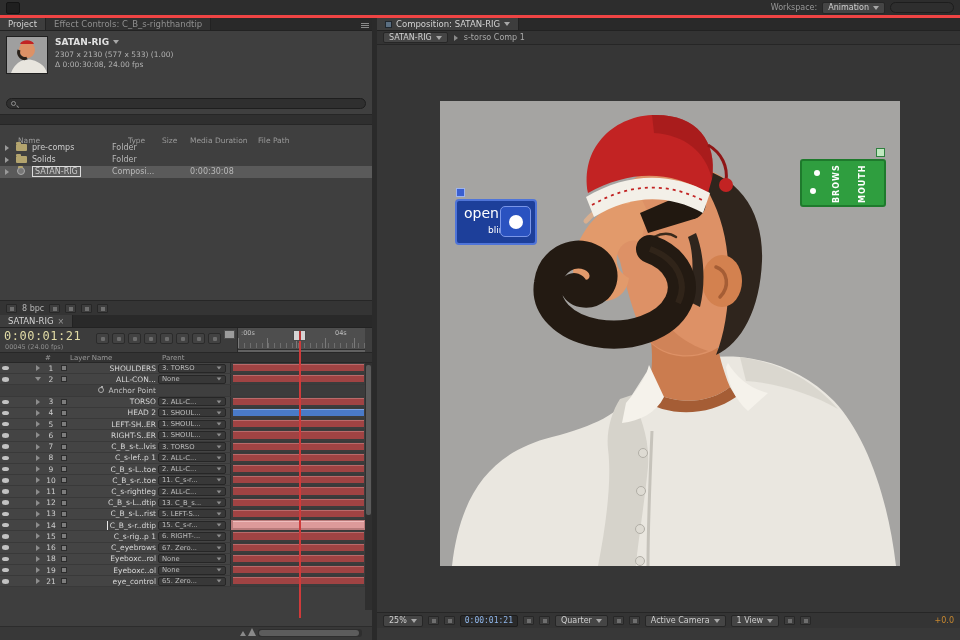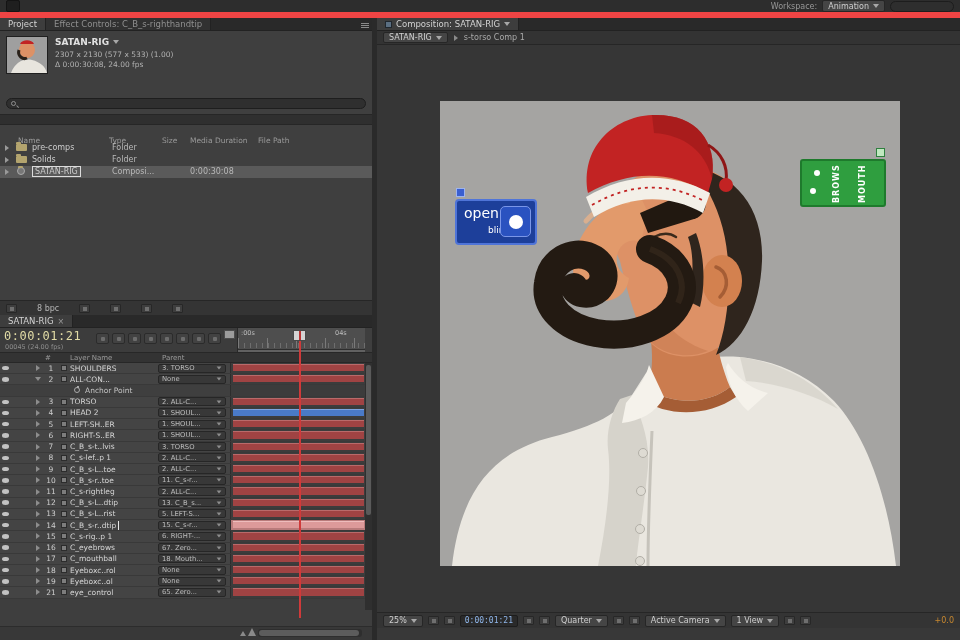--- a/index.html
+++ b/index.html
@@ -3,21 +3,21 @@
 <meta charset="utf-8">
 <style>
   html,body{margin:0;padding:0;background:#1d1d1d;}
   *{box-sizing:border-box;}
   .app{position:relative;width:960px;height:640px;background:#383838;overflow:hidden;
        font-family:"DejaVu Sans",sans-serif;color:#c8c8c8;-webkit-font-smoothing:antialiased;}
   .mono{font-family:"DejaVu Sans Mono",monospace;}
 
   
   .topbar{position:absolute;left:0;top:0;width:960px;height:18px;background:#2d2d2d;
-          border-bottom:6px solid #ef4444;display:flex;align-items:center;padding:0 6px;gap:2px;}
+          border-bottom:3px solid #ef4444;display:flex;align-items:center;padding:0 6px;gap:2px;}
   .appicon{width:14px;height:12px;background:#1f1f1f;border:1px solid #141414;border-radius:2px;margin-right:4px;}
   .tool{width:16px;height:14px;font-size:10px;line-height:14px;text-align:center;color:#b4b4b4;cursor:default;}
   .ws{margin-left:auto;display:flex;align-items:center;gap:5px;}
   .ws-label{font-size:8px;color:#979797;}
   .chip{display:inline-flex;align-items:center;gap:4px;height:12px;background:#454545;border:1px solid #262626;
         border-radius:2px;padding:0 5px;font-size:8px;color:#cfcfcf;}
   .caret{width:0;height:0;border-left:3px solid transparent;border-right:3px solid transparent;border-top:4px solid #a8a8a8;}
   .ws-search{width:64px;height:11px;background:#2e2e2e;border:1px solid #1d1d1d;border-radius:6px;}
 
   
@@ -50,21 +50,21 @@
   .prow .tri{position:absolute;left:5px;top:3px;}
   .tri{width:0;height:0;border-top:3px solid transparent;border-bottom:3px solid transparent;border-left:4px solid #9a9a9a;display:inline-block;}
   .fic{position:absolute;left:16px;top:2px;width:11px;height:7px;background:#b3a46e;border-radius:1px;}
   .fic::before{content:"";position:absolute;left:0;top:-2px;width:5px;height:2px;background:#b3a46e;border-radius:1px 1px 0 0;}
   .prow.ic-comp .fic{background:#777;border-radius:50%;width:8px;height:8px;left:17px;top:1px;border:1px solid #aaa;}
   .pname{position:absolute;left:32px;top:1px;}
   .prow.sel .pname{border:1px solid #dcdcdc;padding:0 2px;top:0;}
   .ptype{position:absolute;left:112px;top:1px;color:#b8b8b8;}
   .pdur{position:absolute;left:190px;top:1px;color:#b8b8b8;}
   .proj-footer{position:absolute;left:0;bottom:0;width:372px;height:13px;background:#343434;border-top:1px solid #262626;
-               display:flex;align-items:center;gap:20px;padding:7px 6px;font-size:8px;color:#b5b5b5;}
+               display:flex;align-items:center;gap:5px;padding:7px 6px;font-size:8px;color:#b5b5b5;}
   .sqbtn{width:11px;height:9px;background:#3e3e3e;border:1px solid #272727;border-radius:1px;position:relative;}
   .sqbtn::after{content:"";position:absolute;left:3px;top:2px;width:4px;height:4px;background:#6f6f6f;}
 
   
   .timeline{position:absolute;left:0;top:315px;width:372px;height:325px;background:#3e3e3e;}
   .tl-ctrl{position:absolute;left:0;top:13px;width:237px;height:24px;background:#3c3c3c;}
   .tl-tc{position:absolute;left:4px;top:1px;font-size:12px;color:#e2dca6;letter-spacing:.5px;}
   .tl-fps{position:absolute;left:5px;top:15px;font-size:6.5px;color:#8d8d8d;}
   .tbtn{position:absolute;top:5px;width:13px;height:11px;background:#424242;border:1px solid #2b2b2b;border-radius:2px;}
   .tbtn::after{content:"";position:absolute;left:4px;top:3px;width:4px;height:4px;background:#6c6c6c;border-radius:1px;}
@@ -83,21 +83,21 @@
   .tl-row{display:flex;align-items:center;height:11.22px;background:#444;border-bottom:1px solid #393939;font-size:7.5px;}
   .ce{width:11px;display:flex;justify-content:center;}
   .eye{width:7px;height:4.5px;background:#c2c2c2;border-radius:50%;}
   .ca,.cl{width:11px;}
   .carr{width:10px;display:flex;justify-content:center;}
   .carr .tri{border-left-color:#8d8d8d;}
   .open .carr .tri{transform:rotate(90deg);}
   .cnum{width:16px;color:#cfcfcf;text-align:center;}
   .cchip{width:9px;display:flex;justify-content:center;}
   .cchip i{width:6px;height:6px;background:#7d7d7d;border:1px solid #2c2c2c;display:block;}
-  .cname{width:90px;color:#d6d6d6;white-space:nowrap;overflow:hidden;}
+  .cname{width:90px;color:#d6d6d6;white-space:nowrap;overflow:hidden;text-align:right;}
   .cname span{padding:0 2px;}
   .cpar{width:72px;}
   .pbox{display:flex;align-items:center;justify-content:space-between;width:68px;height:9px;background:#383838;
         border:1px solid #262626;border-radius:2px;font-size:6.8px;color:#bdbdbd;padding:0 3px;}
   .pbox .caret{border-top-color:#8e8e8e;transform:scale(.8);}
   .cbar{flex:1;position:relative;height:100%;background:#3c3c3c;border-left:1px solid #2d2d2d;}
   .bar{position:absolute;left:2px;right:1px;top:1px;bottom:2px;background:#a04343;border-top:1px solid #b96a6a;}
   .blue .bar{background:#4a7ac8;border-top-color:#7ea3de;}
   .hl .cbar{background:#b97b7b;}
   .hl .bar{background:#dd9a9a;border-top-color:#eebcbc;}
@@ -221,21 +221,21 @@
         <div class="mline">Δ 0:00:30:08, 24.00 fps</div>
       </div>
     </div>
 
     <div class="proj-search">
       <i class="mag"></i>
     </div>
 
     <div class="proj-cols">
       <span style="left:18px">Name</span>
-      <span style="left:109px">Type</span>
+      <span style="left:128px">Type</span>
       <span style="left:162px">Size</span>
       <span style="left:190px">Media Duration</span>
       <span style="left:258px">File Path</span>
     </div>
 
     <div class="proj-rows">
         <div class="prow ic-folder">
     <i class="tri"></i>
     <i class="fic"></i>
     <span class="pname">pre-comps</span>
@@ -713,44 +713,20 @@
   </div>
         <div class="tl-row">
     <span class="ce">
             <i class="eye"></i>
           </span>
     <span class="ca"></span>
     <span class="cl"></span>
     <span class="carr">
             <i class="tri"></i>
           </span>
-    <span class="cnum">17</span>
-    <span class="cchip">
-            <i></i>
-          </span>
-    <span class="cname"><span>C_mouthball</span></span>
-    <span class="cpar">
-      <span class="pbox">
-        <span>18. Mouth...</span>
-        <i class="caret"></i>
-      </span>
-    </span>
-    <span class="cbar">
-            <i class="bar"></i>
-          </span>
-  </div>
-        <div class="tl-row">
-    <span class="ce">
-            <i class="eye"></i>
-          </span>
-    <span class="ca"></span>
-    <span class="cl"></span>
-    <span class="carr">
-            <i class="tri"></i>
-          </span>
     <span class="cnum">18</span>
     <span class="cchip">
             <i></i>
           </span>
     <span class="cname"><span>Eyeboxc..rol</span></span>
     <span class="cpar">
       <span class="pbox">
         <span>None</span>
         <i class="caret"></i>
       </span>

